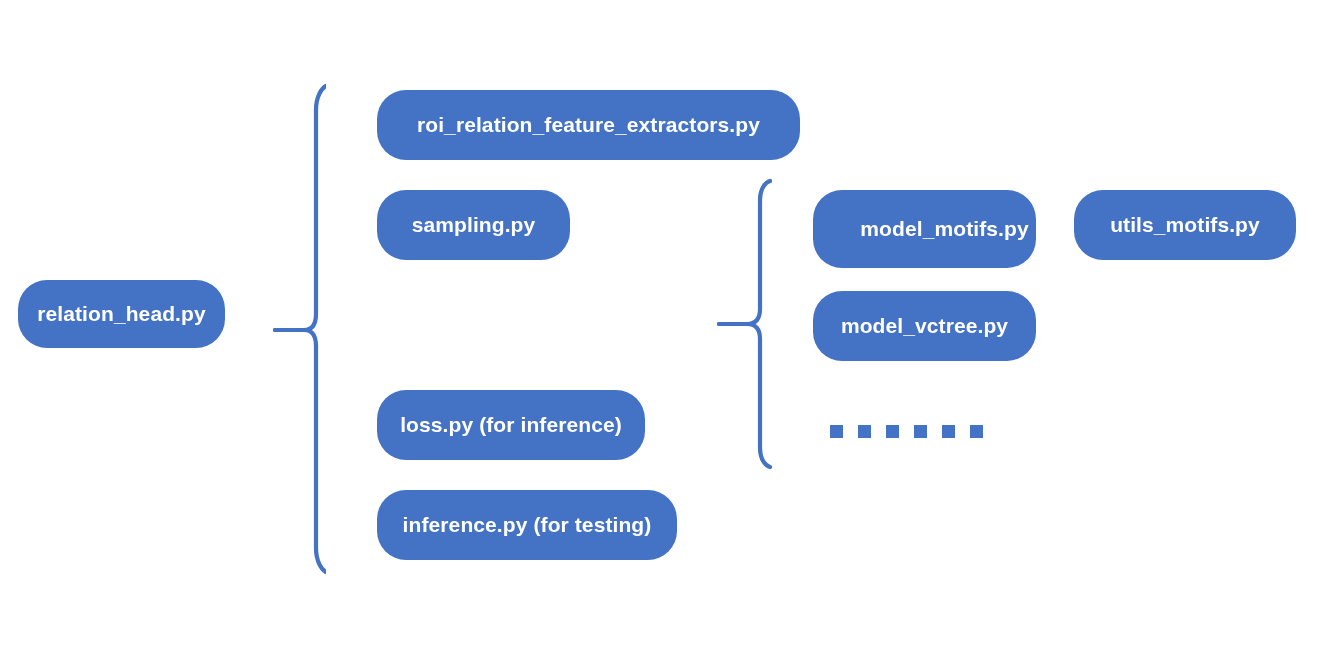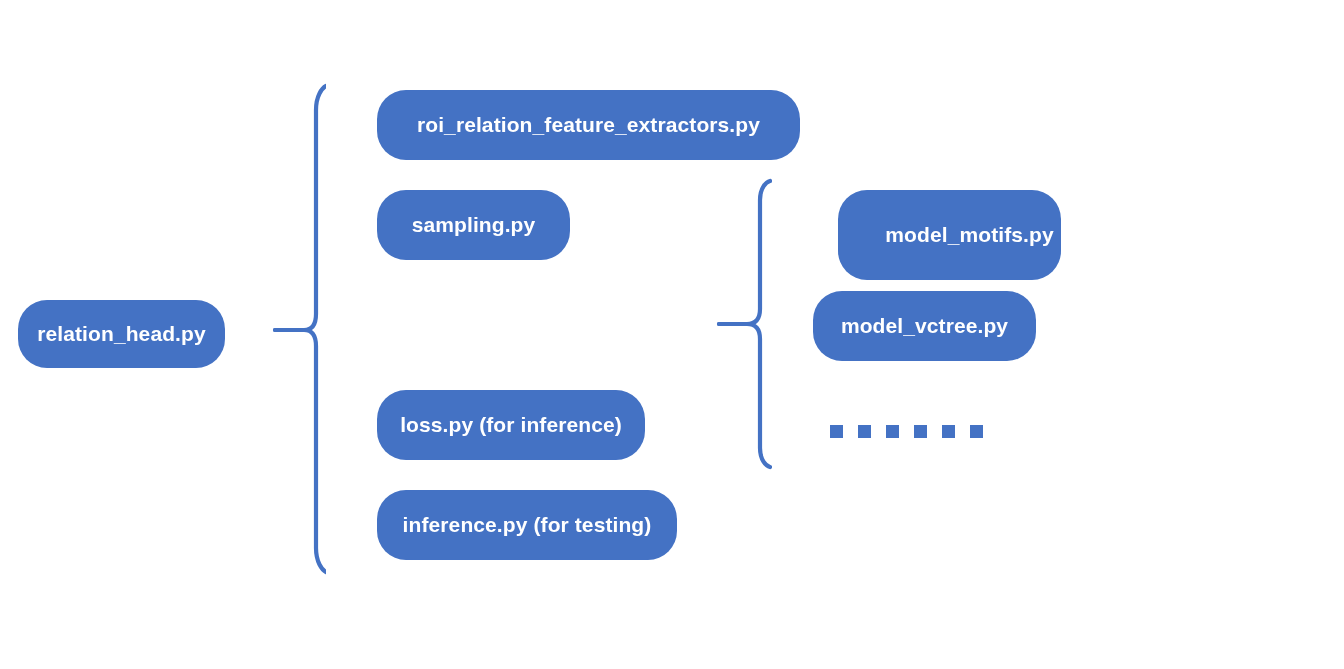--- a/index.html
+++ b/index.html
@@ -46,21 +46,21 @@
     width: 13px;
     height: 13px;
     background: #4472C4;
   }
 </style>
 </head>
 <body>
 
 <div id="canvas">
 
-  <div class="node" style="left:18px; top:300px; width:207px; height:68px; font-size:21px;">relation_head.py</div>
+  <div class="node" style="left:18px; top:280px; width:207px; height:68px; font-size:21px;">relation_head.py</div>
 
   <svg class="brace" style="left:270px; top:78px; width:56px; height:502px;" viewBox="0 0 56 502">
     <path d="M 5 252 L 34 252
              C 44 252 46 244 46 236
              L 46 32
              C 46 18 52 10 56 8" fill="none" stroke="#4472C4" stroke-width="4.2" stroke-linecap="round"></path>
     <path d="M 5 252 L 34 252
              C 44 252 46 260 46 268
              L 46 470
              C 46 484 52 492 56 494" fill="none" stroke="#4472C4" stroke-width="4.2" stroke-linecap="round"></path>
@@ -79,24 +79,25 @@
     <path d="M 3 148 L 31 148
              C 41 148 44 141 44 133
              L 44 24
              C 44 12 50 6 54 5" fill="none" stroke="#4472C4" stroke-width="4.2" stroke-linecap="round"></path>
     <path d="M 3 148 L 31 148
              C 41 148 44 155 44 163
              L 44 272
              C 44 284 50 290 54 291" fill="none" stroke="#4472C4" stroke-width="4.2" stroke-linecap="round"></path>
   </svg>
 
-  <div class="node" style="left:838px; top:190px; width:223px; height:90px;padding-left:40px;">model_motifs.py</div>
+  <div class="node" style="left:813px; top:190px; width:223px; height:78px;padding-left:40px;">model_motifs.py</div>
 
   <div class="node" style="left:813px; top:291px; width:223px; height:70px;">model_vctree.py</div>
 
+  <div class="node" style="left:1074px; top:190px; width:222px; height:70px;">utils_motifs.py</div>
 
 
   <div class="ellipsis" style="left:830px; top:425px;">
     <span></span>
     <span></span>
     <span></span>
     <span></span>
     <span></span>
     <span></span>
   </div>

